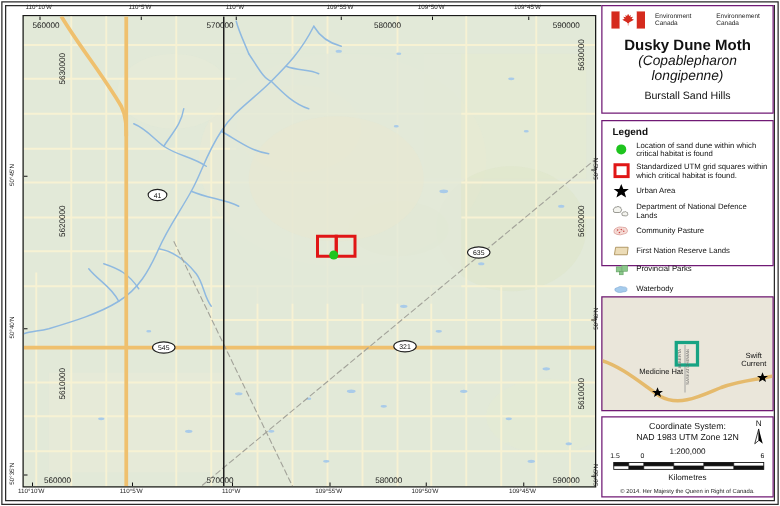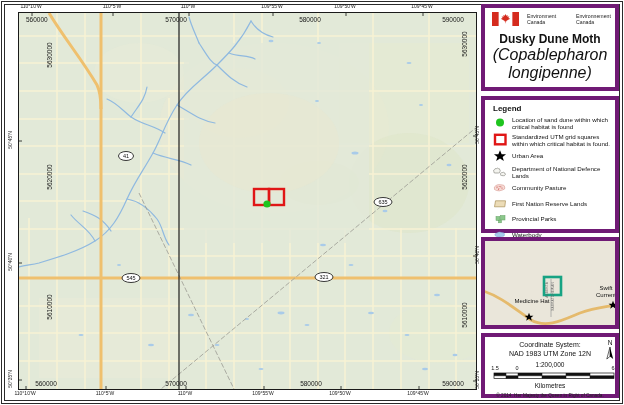--- a/index.html
+++ b/index.html
@@ -9,33 +9,33 @@
   .b-inner{position:absolute;inset:4px;border:1.5px solid #2b2b2b;pointer-events:none;}
 
   .map-frame{position:absolute;left:18px;top:12px;width:457px;height:376px;
              border:1px solid #1a1a1a;box-sizing:content-box;overflow:hidden;background:#e2e9d8;}
   .map-frame svg{display:block;}
 
   .edge-label{position:absolute;font-size:5px;line-height:6px;color:#222;white-space:nowrap;
               transform:translate(-50%,0);}
   .edge-label.rot{transform:translate(-50%,-50%) rotate(-90deg);}
 
-  .panel{position:absolute;left:481px;width:138px;background:#fff;border:4px solid #701a75;box-sizing:border-box;}
+  .panel{position:absolute;left:481px;width:138px;background:#fff;border:1px solid #701a75;box-sizing:border-box;}
   .hdr{top:4px;height:87px;}
-  .lgd{top:96px;height:137px;}
+  .lgd{top:96px;height:117px;}
   .ins{top:237px;height:92px;background:#eae6da;overflow:hidden;}
   .crd{top:333px;height:65px;}
 
   .abs{position:absolute;}
   .ctr{width:100%;text-align:center;}
 
   .flag{position:absolute;left:7px;top:4px;}
   .dept{position:absolute;font-size:5.2px;line-height:6px;color:#222;}
   .t1{top:24px;font-weight:bold;font-size:12px;}
-  .t2{top:38px;font-style:italic;font-size:16px;}
+  .t2{top:38px;font-style:italic;font-size:11px;}
   .t3{top:51px;font-weight:bold;font-size:12px;}
   .sub1{top:66px;font-size:8.5px;}
   .sub2{top:75px;font-size:8.5px;}
 
   .legend-title{position:absolute;left:8px;top:4px;font-size:8px;font-weight:bold;}
   .legend-items{position:absolute;left:6px;top:16px;right:3px;display:flex;flex-direction:column;gap:2.5px;}
   .l-row{display:flex;gap:4px;align-items:flex-start;}
   .l-row.c{align-items:center;}
   .l-sym{flex:0 0 17px;width:17px;display:flex;justify-content:center;}
   .l-label{font-size:6.2px;line-height:7px;color:#111;}
@@ -216,20 +216,21 @@
       <rect x="20.2" y="0" width="6.8" height="14" fill="#d52b1e"></rect>
       <rect x="6.8" y="0" width="13.4" height="14" fill="#fff"></rect>
       <path transform="translate(8.5 2) scale(1.0)" fill="#d52b1e" d="M5 0 L5.9 1.7 L7.2 1 L6.8 2.7 L8.9 2.4 L7.8 4 L9.7 4.7 L5.7 6.9 L6 7.6 L5.2 7.4 L5.2 9.3 L4.8 9.3 L4.8 7.4 L4 7.6 L4.3 6.9 L0.3 4.7 L2.2 4 L1.1 2.4 L3.2 2.7 L2.8 1 L4.1 1.7 Z"></path>
     </svg>
     <div class="dept" style="left:42px;top:5px;white-space:pre-line">Environment
 Canada</div>
     <div class="dept" style="left:91px;top:5px;white-space:pre-line">Environnement
 Canada</div>
     <div class="abs ctr t1">Dusky Dune Moth</div>
     <div class="abs ctr t2">(Copablepharon longipenne)</div>
+    <div class="abs ctr sub1">Burstall Sand Hills</div>
   </div>
 
   <div class="panel lgd">
     <div class="legend-title">Legend</div>
     <div class="legend-items">
 
       <div class="l-row">
         <span class="l-sym">
             <svg width="16" height="13">
               <circle cx="8" cy="6.5" r="4" fill="#1ec41e"></circle>

